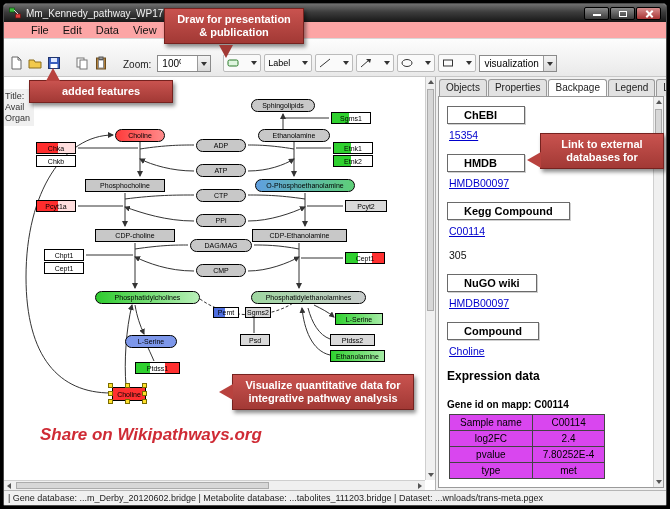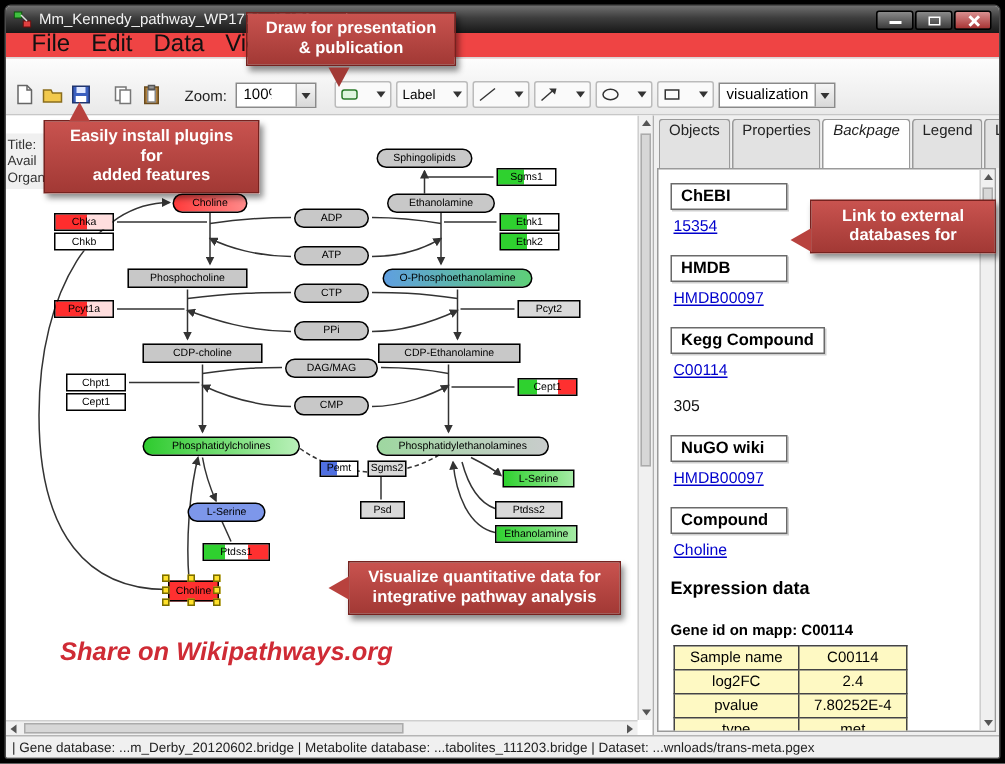--- a/index.html
+++ b/index.html
@@ -17,22 +17,22 @@
   .win-btn { position:relative; width:25px; height:13px; border:1px solid #000; border-radius:2px;
              background:linear-gradient(#8a8a8a,#3a3a3a); }
   .win-btn.close { background:linear-gradient(#d98f8f,#a83434); }
   .min-glyph { position:absolute; left:8px; bottom:3px; width:8px; height:2px; background:#fff; }
   .max-glyph { position:absolute; left:8px; top:3px; width:8px; height:6px; border:1px solid #fff; }
   .close-glyph::before,.close-glyph::after { content:""; position:absolute; left:8px; top:5px;
              width:9px; height:2px; background:#fff; }
   .close-glyph::before { transform:rotate(45deg); } .close-glyph::after { transform:rotate(-45deg); }
 
   
-  .menubar { height:17px; background:#ef4444; border-bottom:1px solid #d8d8d8;
-             display:flex; align-items:center; font-size:16px; color:#111; padding-left:10px; }
+  .menubar { height:17px; background:#fca5a5; border-bottom:1px solid #d8d8d8;
+             display:flex; align-items:center; font-size:11px; color:#111; padding-left:20px; }
   .menu-item { padding:1px 7px; }
   .toolbar { height:38px; background:linear-gradient(#fdfdfd,#e9e9e9); border-bottom:1px solid #c7c7c7;
              display:flex; align-items:flex-end; padding:0 4px 4px 4px; gap:3px; }
   .tb-btn { width:20px; height:18px; display:flex; align-items:center; justify-content:center;
             border:1px solid transparent; border-radius:2px; }
   .tb-sep { width:1px; height:18px; background:#c9c9c9; margin:0 3px; }
   .zoom-label { font-size:10px; color:#222; margin:0 3px 2px 2px; }
   .combo { height:17px; background:#fff; border:1px solid #8a8a8a; display:flex; align-items:center; font-size:10px; }
   .combo .val { flex:1; padding:0 4px; white-space:nowrap; overflow:hidden; }
   .combo .dd { width:13px; height:100%; background:linear-gradient(#f4f4f4,#d9d9d9);
@@ -79,31 +79,31 @@
   .gene-green { background:linear-gradient(90deg,#2fd12f 0 45%,#fff 45%); }
   .gene-greenfull { background:linear-gradient(90deg,#2fd12f,#a5eba5); }
   .gene-green-red { background:linear-gradient(90deg,#2fd12f 0 32%,#fff 32% 68%,#ff3030 68%); }
   .gene-blue { background:linear-gradient(90deg,#4f6fe0 0 45%,#fff 45%); }
   .handle { position:absolute; width:5px; height:5px; background:#ffe12b; border:1px solid #7a6c00; z-index:4; }
 
   
   .tabs { display:flex; gap:1px; padding:2px 3px 0 3px; }
   .tab { font-size:10px; padding:2px 6px 3px 6px; background:#e2e2e2; border:1px solid #9a9a9a;
          border-bottom:none; border-radius:3px 3px 0 0; color:#222; }
-  .tab.active { background:#fff; margin-bottom:-1px; padding-bottom:20px;font-style:italic; }
+  .tab.active { background:#fff; margin-bottom:-1px; padding-bottom:4px; }
   .panel-body { flex:1; background:#fff; border:1px solid #9a9a9a; margin:0 2px 2px 2px;
                 position:relative; padding:8px 18px 4px 8px; overflow:hidden; }
   .bp-header { display:inline-block; min-width:78px; border:1px solid #6a6a6a; background:#fff;
-               padding:2px 6px; font-weight:bold; font-size:11px; box-shadow:1px 1px 0 #d0d0d0; }
+               padding:2px 16px; font-weight:bold; font-size:11px; box-shadow:1px 1px 0 #d0d0d0; }
   .bp-link { display:block; color:#0000cc; text-decoration:underline; font-size:10.5px; margin:5px 0 12px 2px; }
   .bp-text { display:block; color:#111; font-size:10.5px; margin:5px 0 12px 2px; }
   .exp-title { font-weight:bold; font-size:12px; margin:4px 0 2px 0; }
   .geneid { font-weight:bold; font-size:10px; margin:16px 0 4px 0; }
   .exp-table { border-collapse:collapse; margin-left:2px; }
-  .exp-table td { border:1px solid #444; font-size:10px; padding:2px 10px; text-align:center; background:#fef9c3; }
+  .exp-table td { border:1px solid #444; font-size:10px; padding:2px 10px; text-align:center; background:#d946ef; }
   .panel-scroll { position:absolute; right:0; top:0; bottom:0; width:10px; background:#f0f0f0; border-left:1px solid #cfcfcf; }
 
   
   .callout { position:absolute; z-index:40; background:linear-gradient(#c9534f,#a23935);
              border:1px solid #76221f; color:#fff; font-weight:bold; font-size:11px; text-align:center;
              padding:4px 8px; box-shadow:2px 3px 4px rgba(0,0,0,.45); line-height:13px; }
   .c-arrow { position:absolute; width:0; height:0; z-index:40; }
   .share-note { position:absolute; z-index:40; font-style:italic; font-weight:bold; font-size:17px; color:#cf2b35; }
 
   
@@ -417,21 +417,20 @@
 
     <div class="statusbar">| Gene database: ...m_Derby_20120602.bridge | Metabolite database: ...tabolites_111203.bridge | Dataset: ...wnloads/trans-meta.pgex</div>
 
     <div class="callout" style="left:160px;top:4px;width:140px;">
       <div>Draw for presentation</div>
       <div>&amp; publication</div>
     </div>
     <div class="c-arrow" style="left:215px;top:41px;border-left:7px solid transparent;border-right:7px solid transparent;border-top:13px solid #a23935;"></div>
 
     <div class="callout" style="left:25px;top:76px;width:144px;">
-      <div>Easily install plugins for</div>
       <div>added features</div>
     </div>
     <div class="c-arrow" style="left:42px;top:64px;border-left:7px solid transparent;border-right:7px solid transparent;border-bottom:13px solid #b8423e;"></div>
 
     <div class="callout" style="left:536px;top:129px;width:124px;">
       <div>Link to external</div>
       <div>databases for</div>
     </div>
     <div class="c-arrow" style="left:523px;top:148px;border-top:8px solid transparent;border-bottom:8px solid transparent;border-right:14px solid #b8423e;"></div>
 

